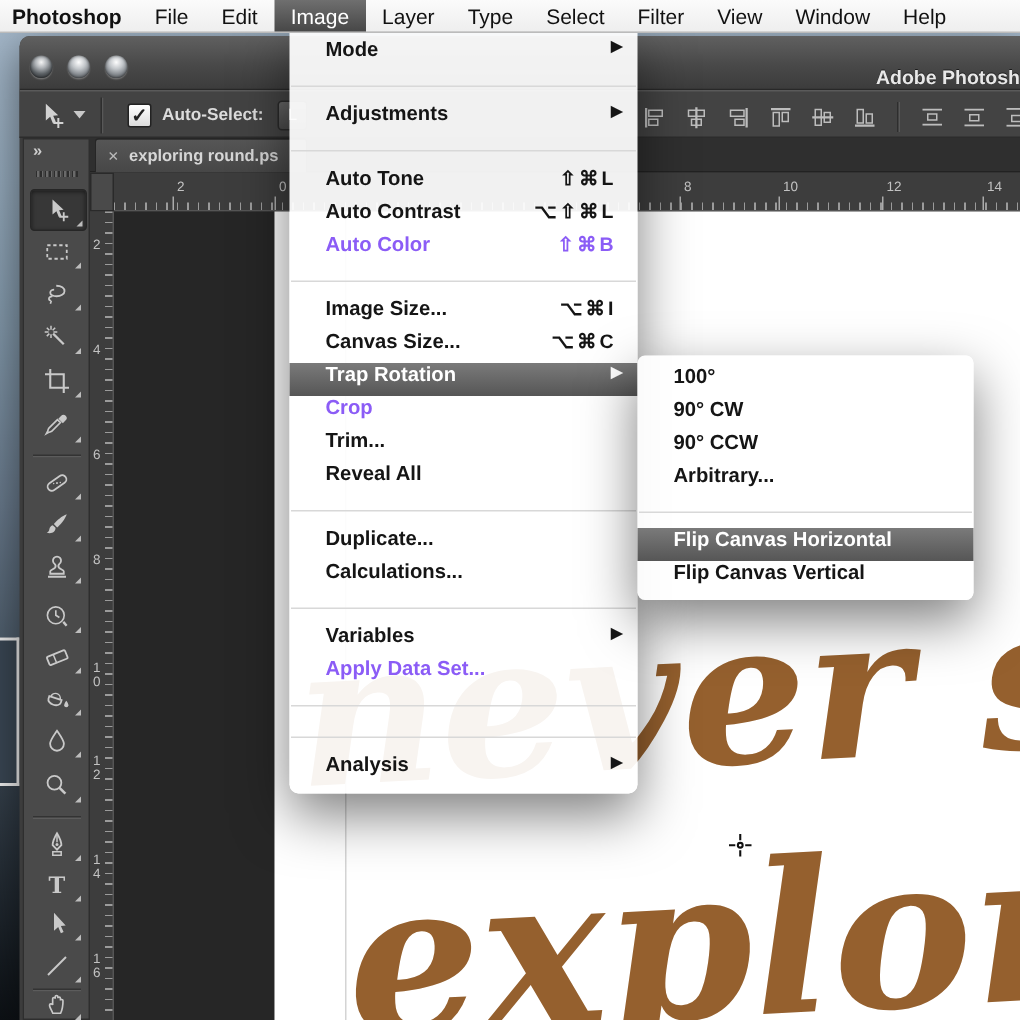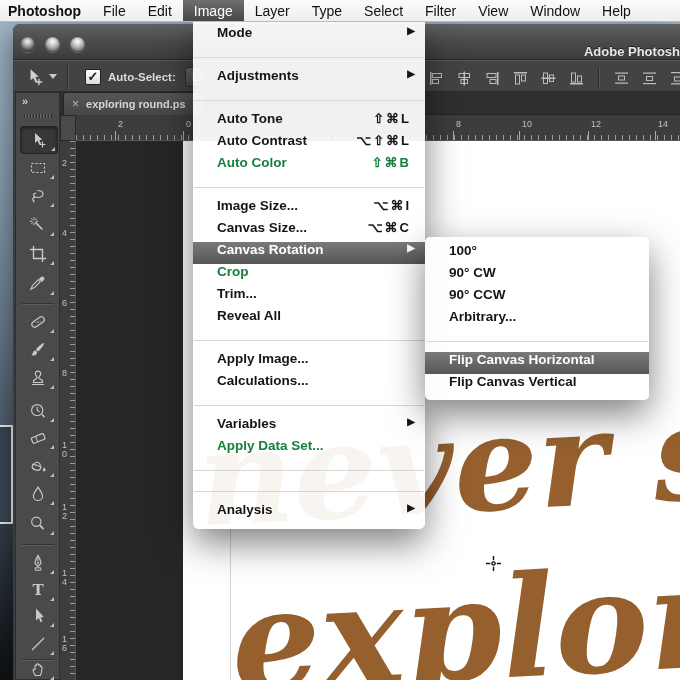--- a/index.html
+++ b/index.html
@@ -82,21 +82,21 @@
   .cursor{position:absolute;left:302px;top:414px;width:17px;height:17px;}
   
   .menu{position:absolute;background:rgba(255,255,255,.93);box-shadow:0 14px 36px rgba(0,0,0,.5);
     z-index:30;box-sizing:border-box;}
   .menu.main{left:193px;top:22px;width:232px;padding:3px 0 5px 0;border-radius:0 0 6px 6px;}
   .menu.sub{left:425px;top:237px;width:224px;padding:6px 0 4px 0;border-radius:5px;}
   .menu-item{height:22px;display:flex;align-items:flex-start;padding:0 10px 0 24px;font-size:13.5px;color:#151515;font-weight:bold;}
   .menu-item .mi-label{flex:1;white-space:nowrap;}
   .menu-item .mi-shortcut{letter-spacing:2px;margin-right:4px;font-size:13px;}
   .menu-item .mi-arrow{font-size:10px;margin-left:6px;}
-  .menu-item.disabled{color:#15803d;}
+  .menu-item.disabled{color:#8b5cf6;}
   .menu-item.highlighted{background:linear-gradient(180deg,#7a7a7a,#565656);color:#fff;}
   .menu-sep{height:21px;position:relative;}
   .menu-sep::after{content:"";position:absolute;left:1px;right:1px;top:10px;height:1px;background:#d8d8d8;}
 </style>
 </head>
 <body>
 
 <div class="screen">
 
   <div class="desktop"></div>
@@ -427,35 +427,35 @@
       <div class="menu-sep"></div>
       <div class="menu-item">
         <span class="mi-label">Image Size...</span>
         <span class="mi-shortcut">⌥⌘I</span>
       </div>
       <div class="menu-item">
         <span class="mi-label">Canvas Size...</span>
         <span class="mi-shortcut">⌥⌘C</span>
       </div>
       <div class="menu-item highlighted">
-        <span class="mi-label">Canvas Rotation</span>
+        <span class="mi-label">Trap Rotation</span>
         <span class="mi-arrow">▶</span>
       </div>
       <div class="menu-item disabled">
         <span class="mi-label">Crop</span>
       </div>
       <div class="menu-item">
         <span class="mi-label">Trim...</span>
       </div>
       <div class="menu-item">
         <span class="mi-label">Reveal All</span>
       </div>
       <div class="menu-sep"></div>
       <div class="menu-item">
-        <span class="mi-label">Apply Image...</span>
+        <span class="mi-label">Duplicate...</span>
       </div>
       <div class="menu-item">
         <span class="mi-label">Calculations...</span>
       </div>
       <div class="menu-sep"></div>
       <div class="menu-item">
         <span class="mi-label">Variables</span>
         <span class="mi-arrow">▶</span>
       </div>
       <div class="menu-item disabled">

